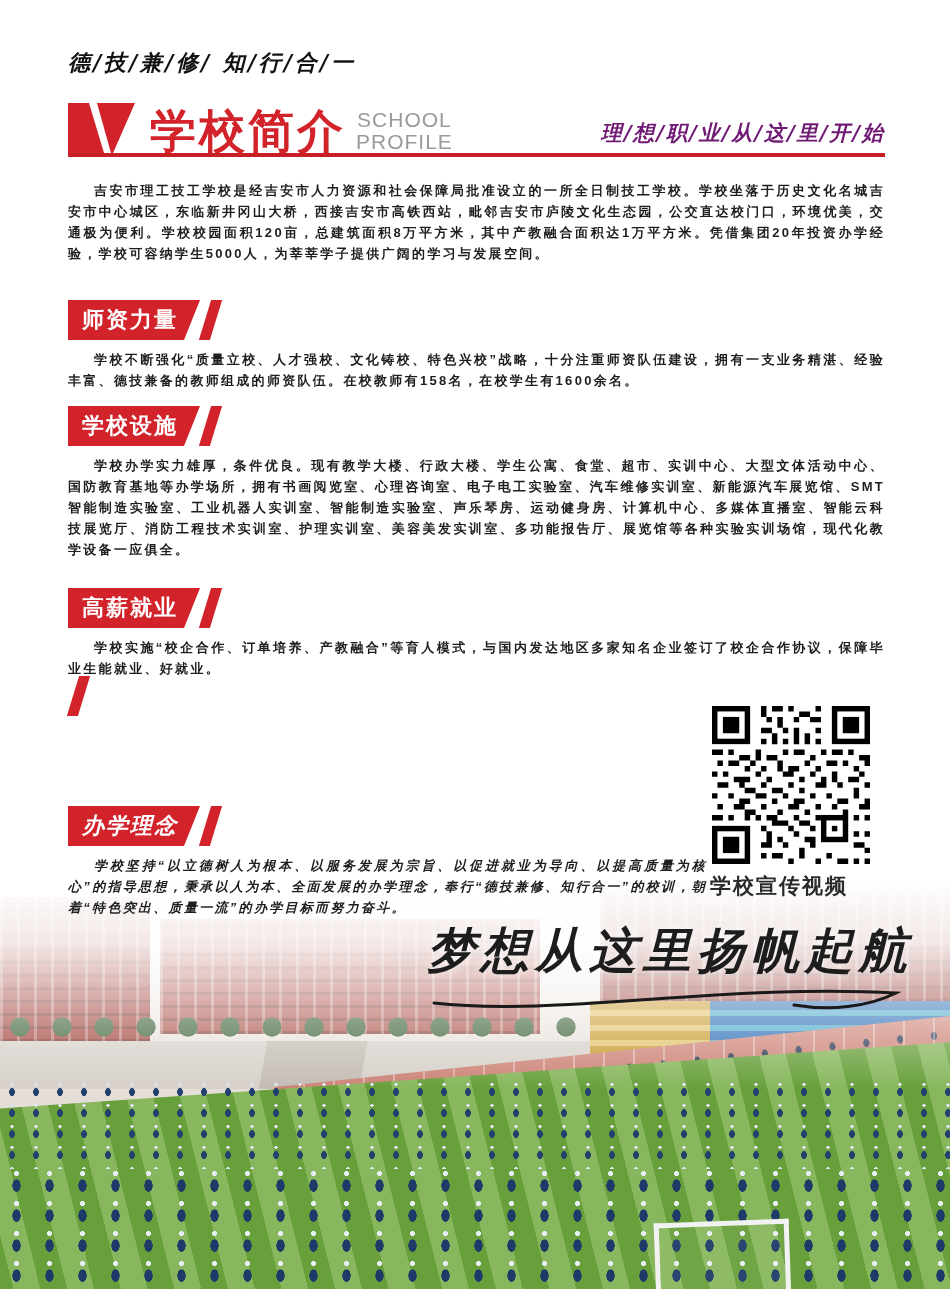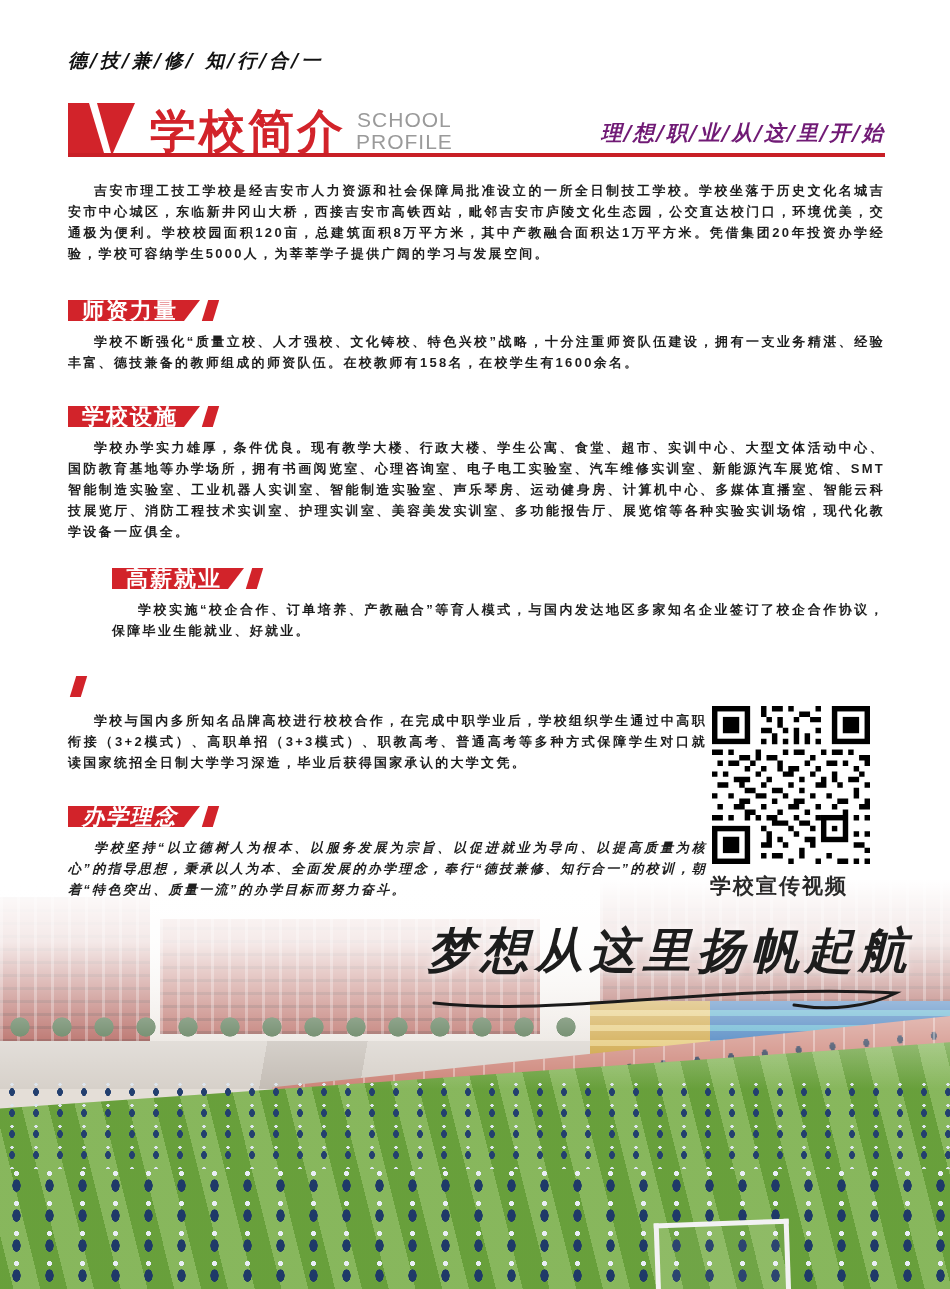--- a/index.html
+++ b/index.html
@@ -1,40 +1,40 @@
 <!DOCTYPE html>
 <html><head>
 <meta charset="utf-8">
 <style>
   html,body{margin:0;padding:0;background:#ffffff;}
   .page{position:relative;width:950px;height:1289px;background:#fff;overflow:hidden;
         font-family:"Liberation Sans",sans-serif;color:#222;}
   
   .top-slogan{position:absolute;left:68px;top:48px;font-family:"DejaVu Serif",serif;
-        font-style:italic;font-weight:bold;font-size:19px;color:#111;letter-spacing:3px;}
+        font-style:italic;font-weight:bold;font-size:22px;color:#111;letter-spacing:3px;}
   
   .header{position:absolute;left:68px;top:103px;right:65px;height:50px;display:flex;align-items:flex-end;text-align:center;}
   .flag{width:70px;height:50px;flex:0 0 auto;}
   .header-title{font-size:46px;line-height:44px;font-weight:bold;color:#d2232a;
         letter-spacing:3px;margin:0 10px 0 12px;}
   .header-sub{display:flex;flex-direction:column;justify-content:flex-end;font-weight:normal;
         font-size:21px;line-height:22px;color:#9a9a9a;letter-spacing:1px;}
   .header-slogan{margin-left:auto;font-family:"DejaVu Serif",serif;font-style:italic;font-weight:bold;
         font-size:21px;color:#701a75;letter-spacing:2px;padding-bottom:6px;}
   .header-line{position:absolute;left:68px;right:65px;top:153px;height:4px;background:#c81f26;}
   
   .intro,.section{position:absolute;left:68px;right:65px;}
   .intro{top:180px;}
   p.body{margin:0;font-size:13px;line-height:21px;letter-spacing:2.3px;font-weight:600;
         text-align:justify;text-indent:2em;color:#1e1e1e;}
-  .sec-1{top:300px;} .sec-2{top:406px;} .sec-3{top:568px;margin-left:44px;} .sec-4{top:676px;} .sec-5{top:806px;font-style:italic;}
+  .sec-1{top:300px;} .sec-2{top:406px;} .sec-3{top:588px;} .sec-4{top:676px;} .sec-5{top:806px;font-style:italic;}
   .sec-4 p.body,.sec-5 p.body{padding-right:178px;}
   .section p.body{margin-top:9px;}
   
-  .badge-wrap{display:inline-flex;height:21px;align-items:stretch;}
+  .badge-wrap{display:inline-flex;height:40px;align-items:stretch;}
   .badge{display:flex;align-items:center;background:#d2232a;color:#fff;font-size:22px;font-weight:bold;
         letter-spacing:2px;padding:0 22px 0 14px;
         clip-path:polygon(0 0,100% 0,calc(100% - 16px) 100%,0 100%);}
   .badge-tail{width:11px;background:#d2232a;margin-left:5px;transform:skewX(-17deg);}
   
   .qr-block{position:absolute;left:710px;top:706px;width:162px;text-align:left;z-index:3;}
   .qr{width:158px;height:158px;background:#fff;display:block;margin:0 auto;}
   .qr-caption{margin-top:8px;font-size:21px;font-weight:600;letter-spacing:2px;color:#2a2a2a;}
   
   .photo{position:absolute;left:0;right:0;bottom:0;height:410px;overflow:hidden;
@@ -148,21 +148,20 @@
         <span class="badge">高薪就业</span>
         <span class="badge-tail"></span>
       </span>
       <p class="body">学校实施“校企合作、订单培养、产教融合”等育人模式，与国内发达地区多家知名企业签订了校企合作协议，保障毕业生能就业、好就业。</p>
     </div>
 
     <div class="section sec-4">
       <span class="badge-wrap">
         <span class="badge-tail"></span>
       </span>
-      <p class="body">学校与国内多所知名品牌高校进行校校合作，在完成中职学业后，学校组织学生通过中高职衔接（3+2模式）、高职单招（3+3模式）、职教高考、普通高考等多种方式保障学生对口就读国家统招全日制大学学习深造，毕业后获得国家承认的大学文凭。</p>
     </div>
 
     <div class="section sec-5">
       <span class="badge-wrap">
         <span class="badge">办学理念</span>
         <span class="badge-tail"></span>
       </span>
       <p class="body">学校坚持“以立德树人为根本、以服务发展为宗旨、以促进就业为导向、以提高质量为核心”的指导思想，秉承以人为本、全面发展的办学理念，奉行“德技兼修、知行合一”的校训，朝着“特色突出、质量一流”的办学目标而努力奋斗。</p>
     </div>
 

